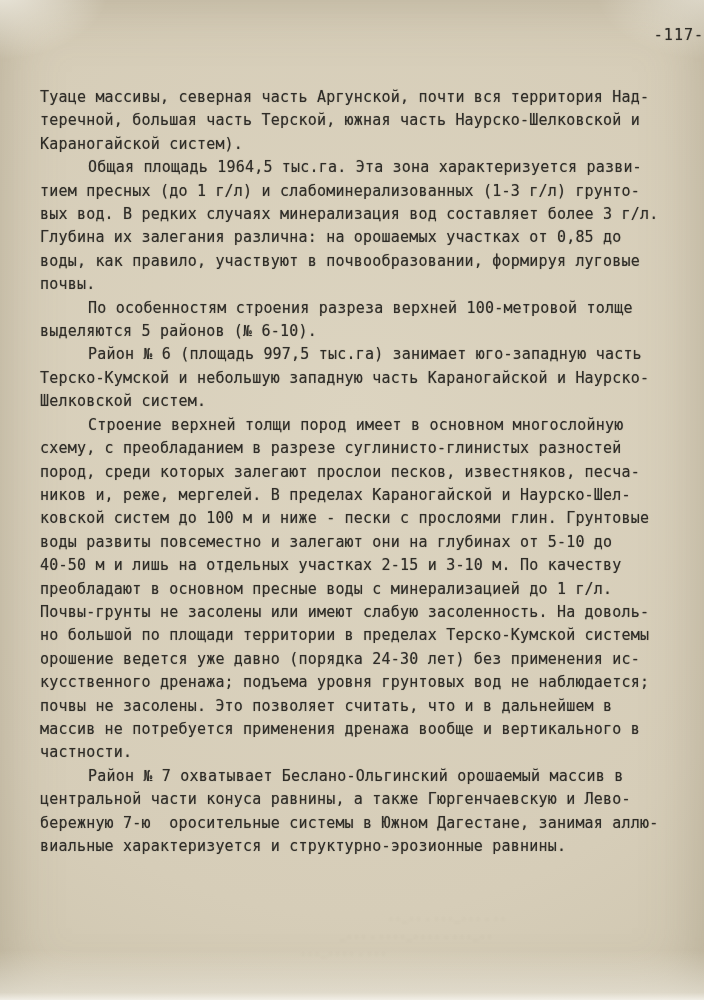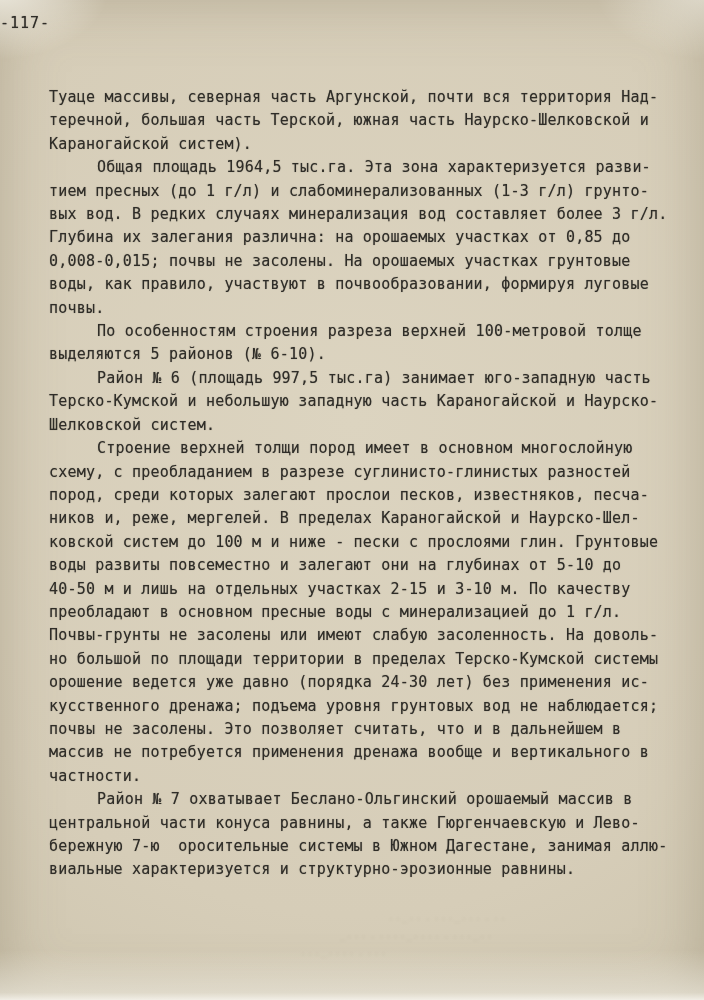--- a/index.html
+++ b/index.html
@@ -29,42 +29,41 @@
     background: radial-gradient(ellipse at 80% 20%, rgba(250,248,240,0.6), rgba(250,248,240,0) 70%);
     pointer-events: none;
   }
   .edge-bottom {
     position: absolute; left: 0; right: 0; bottom: 0; height: 50px;
     background: linear-gradient(to bottom, rgba(245,242,232,0) 0%, rgba(245,242,232,0.55) 85%, rgba(250,248,242,0.85) 100%);
     pointer-events: none;
   }
   .page-number {
     position: absolute;
-    top: 14px;
+    top: 26px;
     left: 0;
     width: 100%;
-    text-align: left;
+    text-align: right;
     font-size: 15px;
     letter-spacing: 1px;
     text-shadow: 0 0 1px rgba(47,45,40,0.55);
   }
   .doc-body {
     position: absolute;
     top: 86px;
     left: 40px;
     width: 626px;
     font-size: 15px;
     line-height: 23.4px;
     text-shadow: 0 0 1px rgba(47,45,40,0.5);
   }
   .para { margin: 0; }
   .line {
     white-space: pre;
     letter-spacing: 0.2px;
-    margin-left: 9px;
   }
   .line.indent { padding-left: 48px; }
   
   .ghost {
     position: absolute;
     opacity: 0.18;
     filter: blur(1.6px);
     color: #6f6854;
     font-size: 10px;
     letter-spacing: 1px;
@@ -88,21 +87,20 @@
       <div class="para">
         <div class="line">Туаце массивы, северная часть Аргунской, почти вся территория Над-</div>
         <div class="line">теречной, большая часть Терской, южная часть Наурско-Шелковской и</div>
         <div class="line">Караногайской систем).</div>
       </div>
       <div class="para">
         <div class="line indent">Общая площадь 1964,5 тыс.га. Эта зона характеризуется разви-</div>
         <div class="line">тием пресных (до 1 г/л) и слабоминерализованных (1-3 г/л) грунто-</div>
         <div class="line">вых вод. В редких случаях минерализация вод составляет более 3 г/л.</div>
         <div class="line">Глубина их залегания различна: на орошаемых участках от 0,85 до</div>
-        <div class="line">0,008-0,015; почвы не засолены. На орошаемых участках грунтовые</div>
         <div class="line">воды, как правило, участвуют в почвообразовании, формируя луговые</div>
         <div class="line">почвы.</div>
       </div>
       <div class="para">
         <div class="line indent">По особенностям строения разреза верхней 100-метровой толще</div>
         <div class="line">выделяются 5 районов (№ 6-10).</div>
       </div>
       <div class="para">
         <div class="line indent">Район № 6 (площадь 997,5 тыс.га) занимает юго-западную часть</div>
         <div class="line">Терско-Кумской и небольшую западную часть Караногайской и Наурско-</div>

